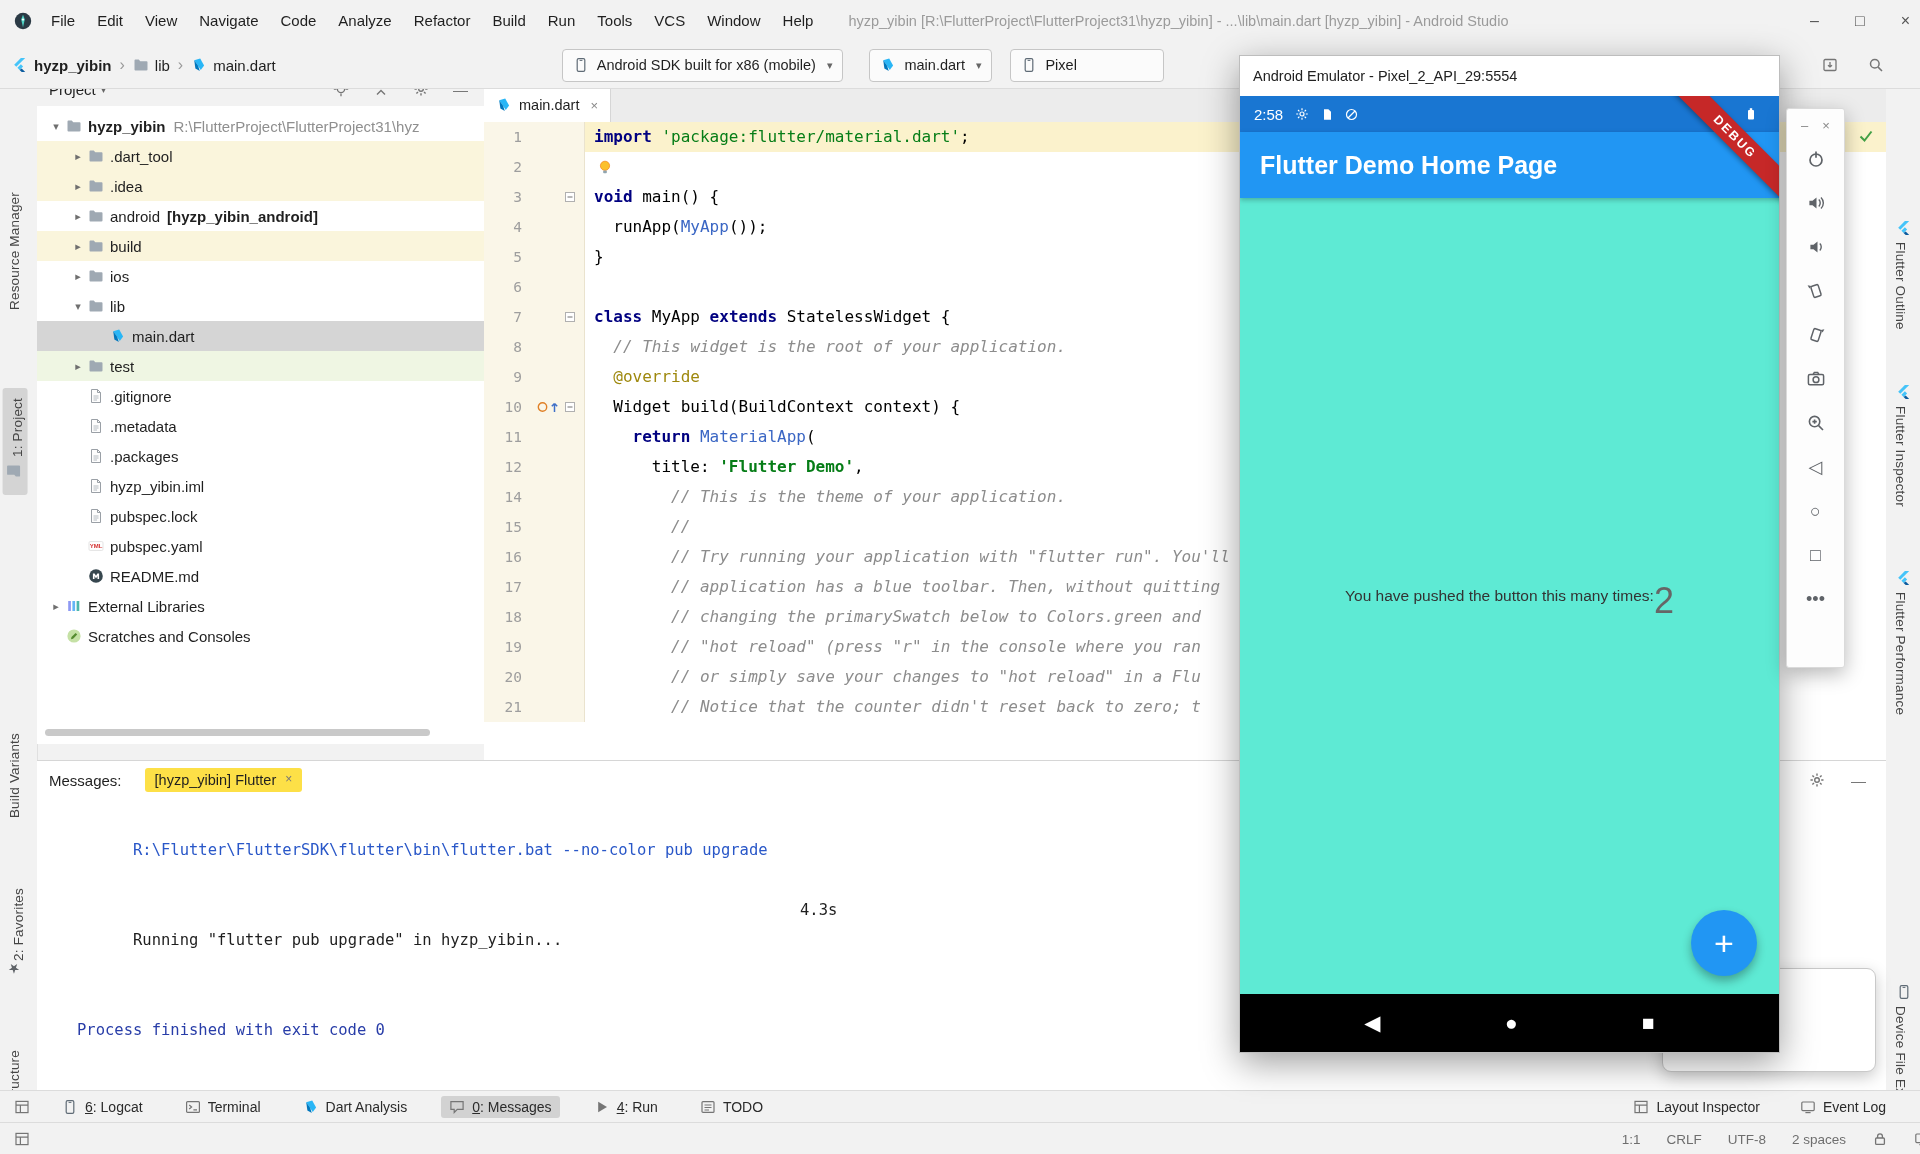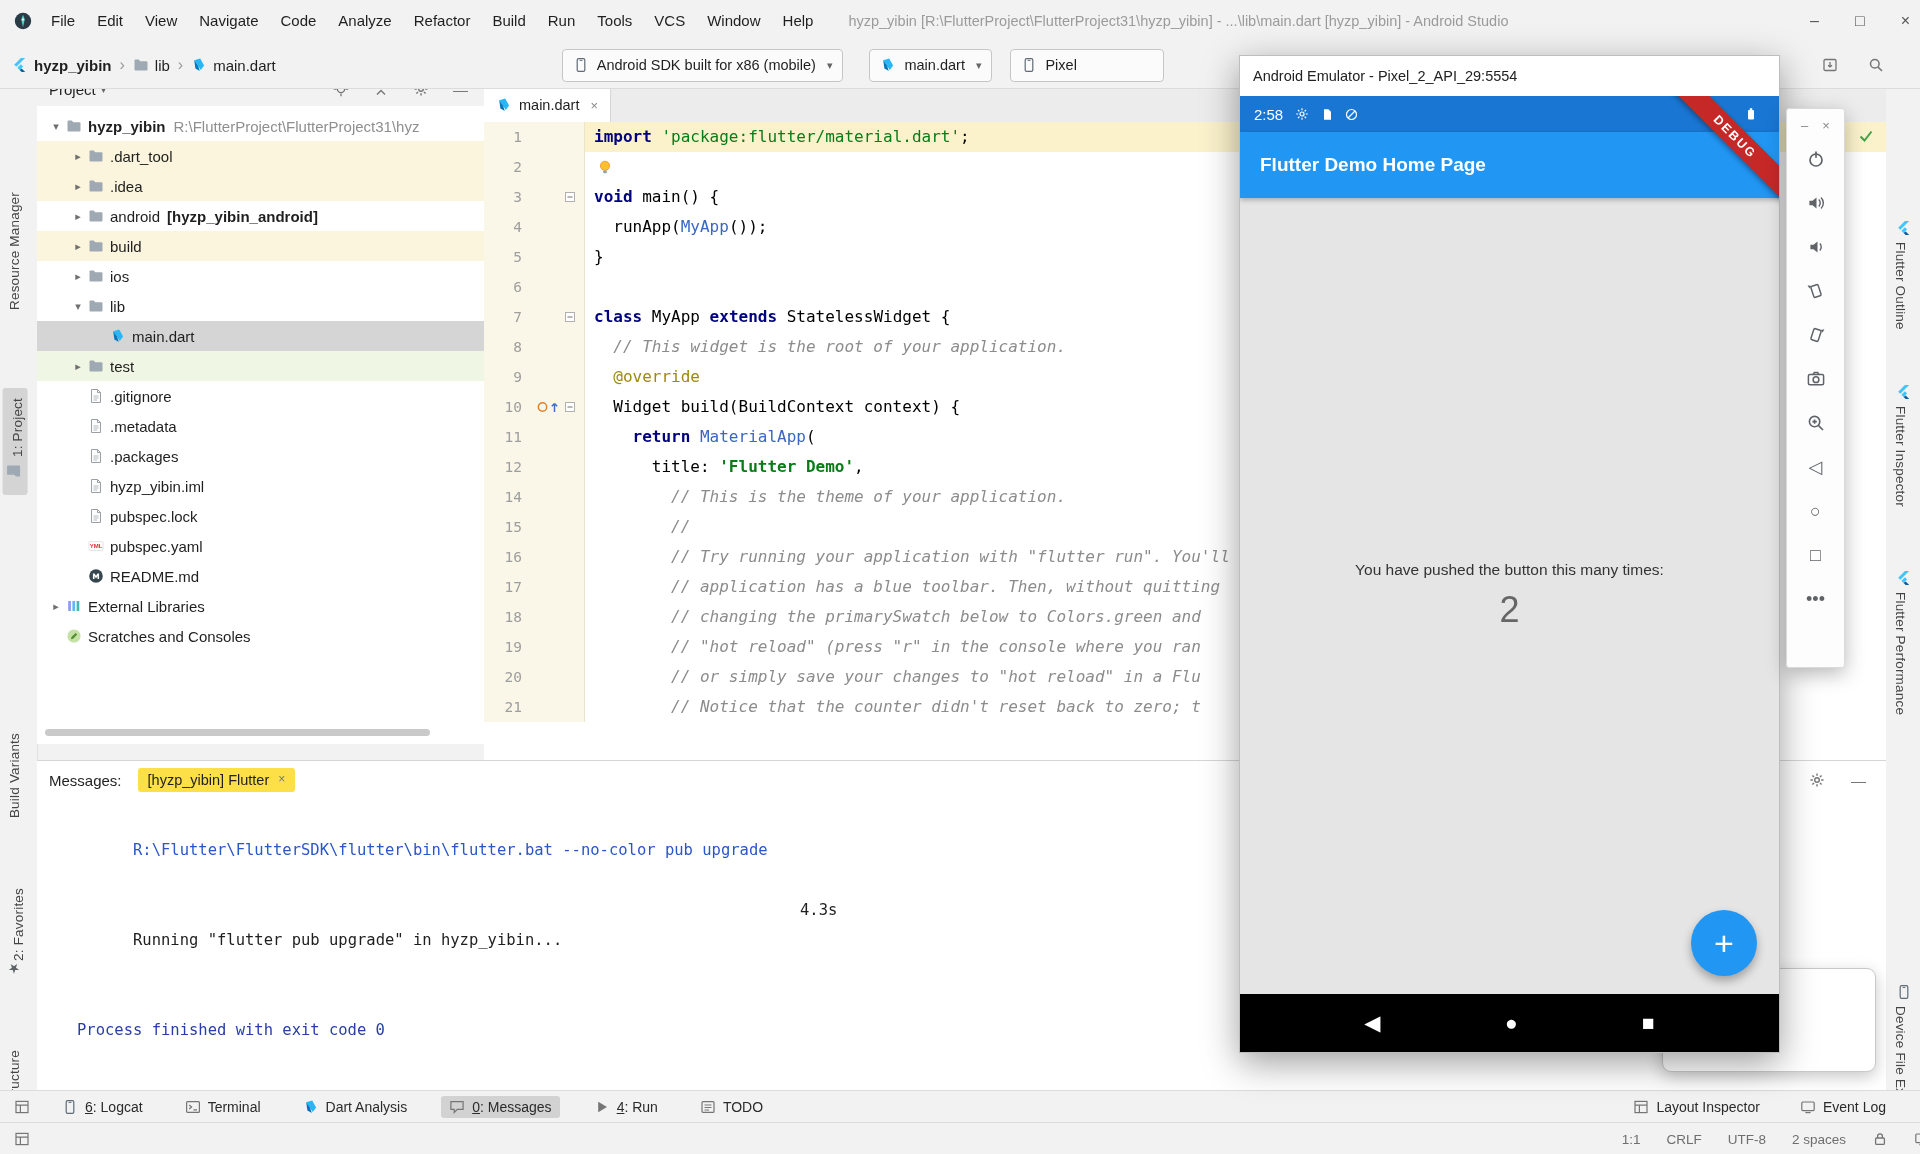--- a/index.html
+++ b/index.html
@@ -81,21 +81,21 @@
   .tk-str{color:#067d17}
   .tk-strb{color:#067d17;font-weight:bold}
   .tk-cmt{color:#8c8c8c;font-style:italic}
   .tk-ann{color:#9e880d}
   .tk-cls{color:#3a66c4}
   .tk-pl{color:#000}
   .inspect-ok{position:absolute;left:1858px;top:128px;z-index:6}
 
   
   .messages{position:absolute;left:37px;top:760px;width:1849px;height:330px;background:#fff;border-top:1px solid #d6d6d6}
-  .m-head{height:38px;display:flex;align-items:center;gap:16px;padding:0 12px;font-size:15px}
+  .m-head{height:38px;display:flex;align-items:center;gap:23px;padding:0 12px;font-size:15px}
   .m-tab{display:flex;align-items:flex-start;gap:9px;background:#fde047;border-radius:3px;padding:4px 10px;font-size:14.5px}
   .m-tab .x{color:#777;font-size:12px}
   .m-tools{margin-left:auto;display:flex;align-items:center;gap:26px;padding-right:8px;color:#666}
   .m-tools .mini{font-size:15px;color:#777}
   .m-body{position:relative;padding-top:6px;font-family:"DejaVu Sans Mono","Liberation Mono",monospace;
           font-size:15.5px;line-height:30px;color:#1f1f1f}
   .m-line{padding-left:40px;position:relative;white-space:pre}
   .m-link{color:#2957c8;}
   .m-dur{position:absolute;left:763px;top:0}
   .m-finish{color:#283da8}
@@ -120,22 +120,22 @@
 
   
   .emu{position:absolute;left:1239px;top:55px;width:539px;height:996px;background:#fff;z-index:30;
        border:1px solid #bdbdbd;box-shadow:0 10px 34px rgba(0,0,0,.38);display:flex;flex-direction:column}
   .emu-title{height:40px;display:flex;align-items:center;padding:0 13px;font-size:14.5px;color:#222;background:#fff}
   .emu-screen{flex:1;display:flex;flex-direction:column;position:relative;overflow:hidden}
   .emu-status{height:36px;background:#1976d2;display:flex;align-items:center;padding:0 14px;color:#fff;gap:12px}
   .emu-time{font-size:15px}
   .emu-status .sright{margin-left:auto;display:flex;gap:8px;align-items:center;margin-right:8px}
   .emu-appbar{height:66px;background:#2196f3;color:#fff;display:flex;align-items:center;padding-left:20px;
-              font-size:19px;font-weight:600;box-shadow:0 2px 5px rgba(0,0,0,.25);position:relative;z-index:2}
-  .emu-body{flex:1;background:#e5e5e5;position:relative;display:flex;flex-direction:column;align-items:center;justify-content:center}
+              font-size:25px;font-weight:600;box-shadow:0 2px 5px rgba(0,0,0,.25);position:relative;z-index:2}
+  .emu-body{flex:1;background:#5eead4;position:relative;display:flex;align-items:center;justify-content:center}
   .emu-caption{font-size:15.5px;color:#333}
   .emu-counter{font-size:36px;color:#666;margin-top:10px}
   .fab{position:absolute;right:22px;bottom:18px;width:66px;height:66px;border-radius:50%;background:#2196f3;color:#fff;
        display:flex;align-items:center;justify-content:center;font-size:34px;box-shadow:0 5px 10px rgba(0,0,0,.3)}
   .emu-nav{height:58px;background:#000;display:flex;align-items:center;justify-content:space-evenly;color:#fff}
   .emu-nav span{font-size:21px}
   .banner{position:absolute;top:0;right:0;width:115px;height:115px;overflow:hidden;z-index:5;pointer-events:none}
   .banner .ribbon{position:absolute;top:30px;right:-42px;width:172px;transform:rotate(45deg);background:#c62828;color:#fff;
           text-align:center;font-size:12.5px;font-weight:bold;letter-spacing:2px;padding:4px 0;box-shadow:0 2px 5px rgba(0,0,0,.35)}
 

